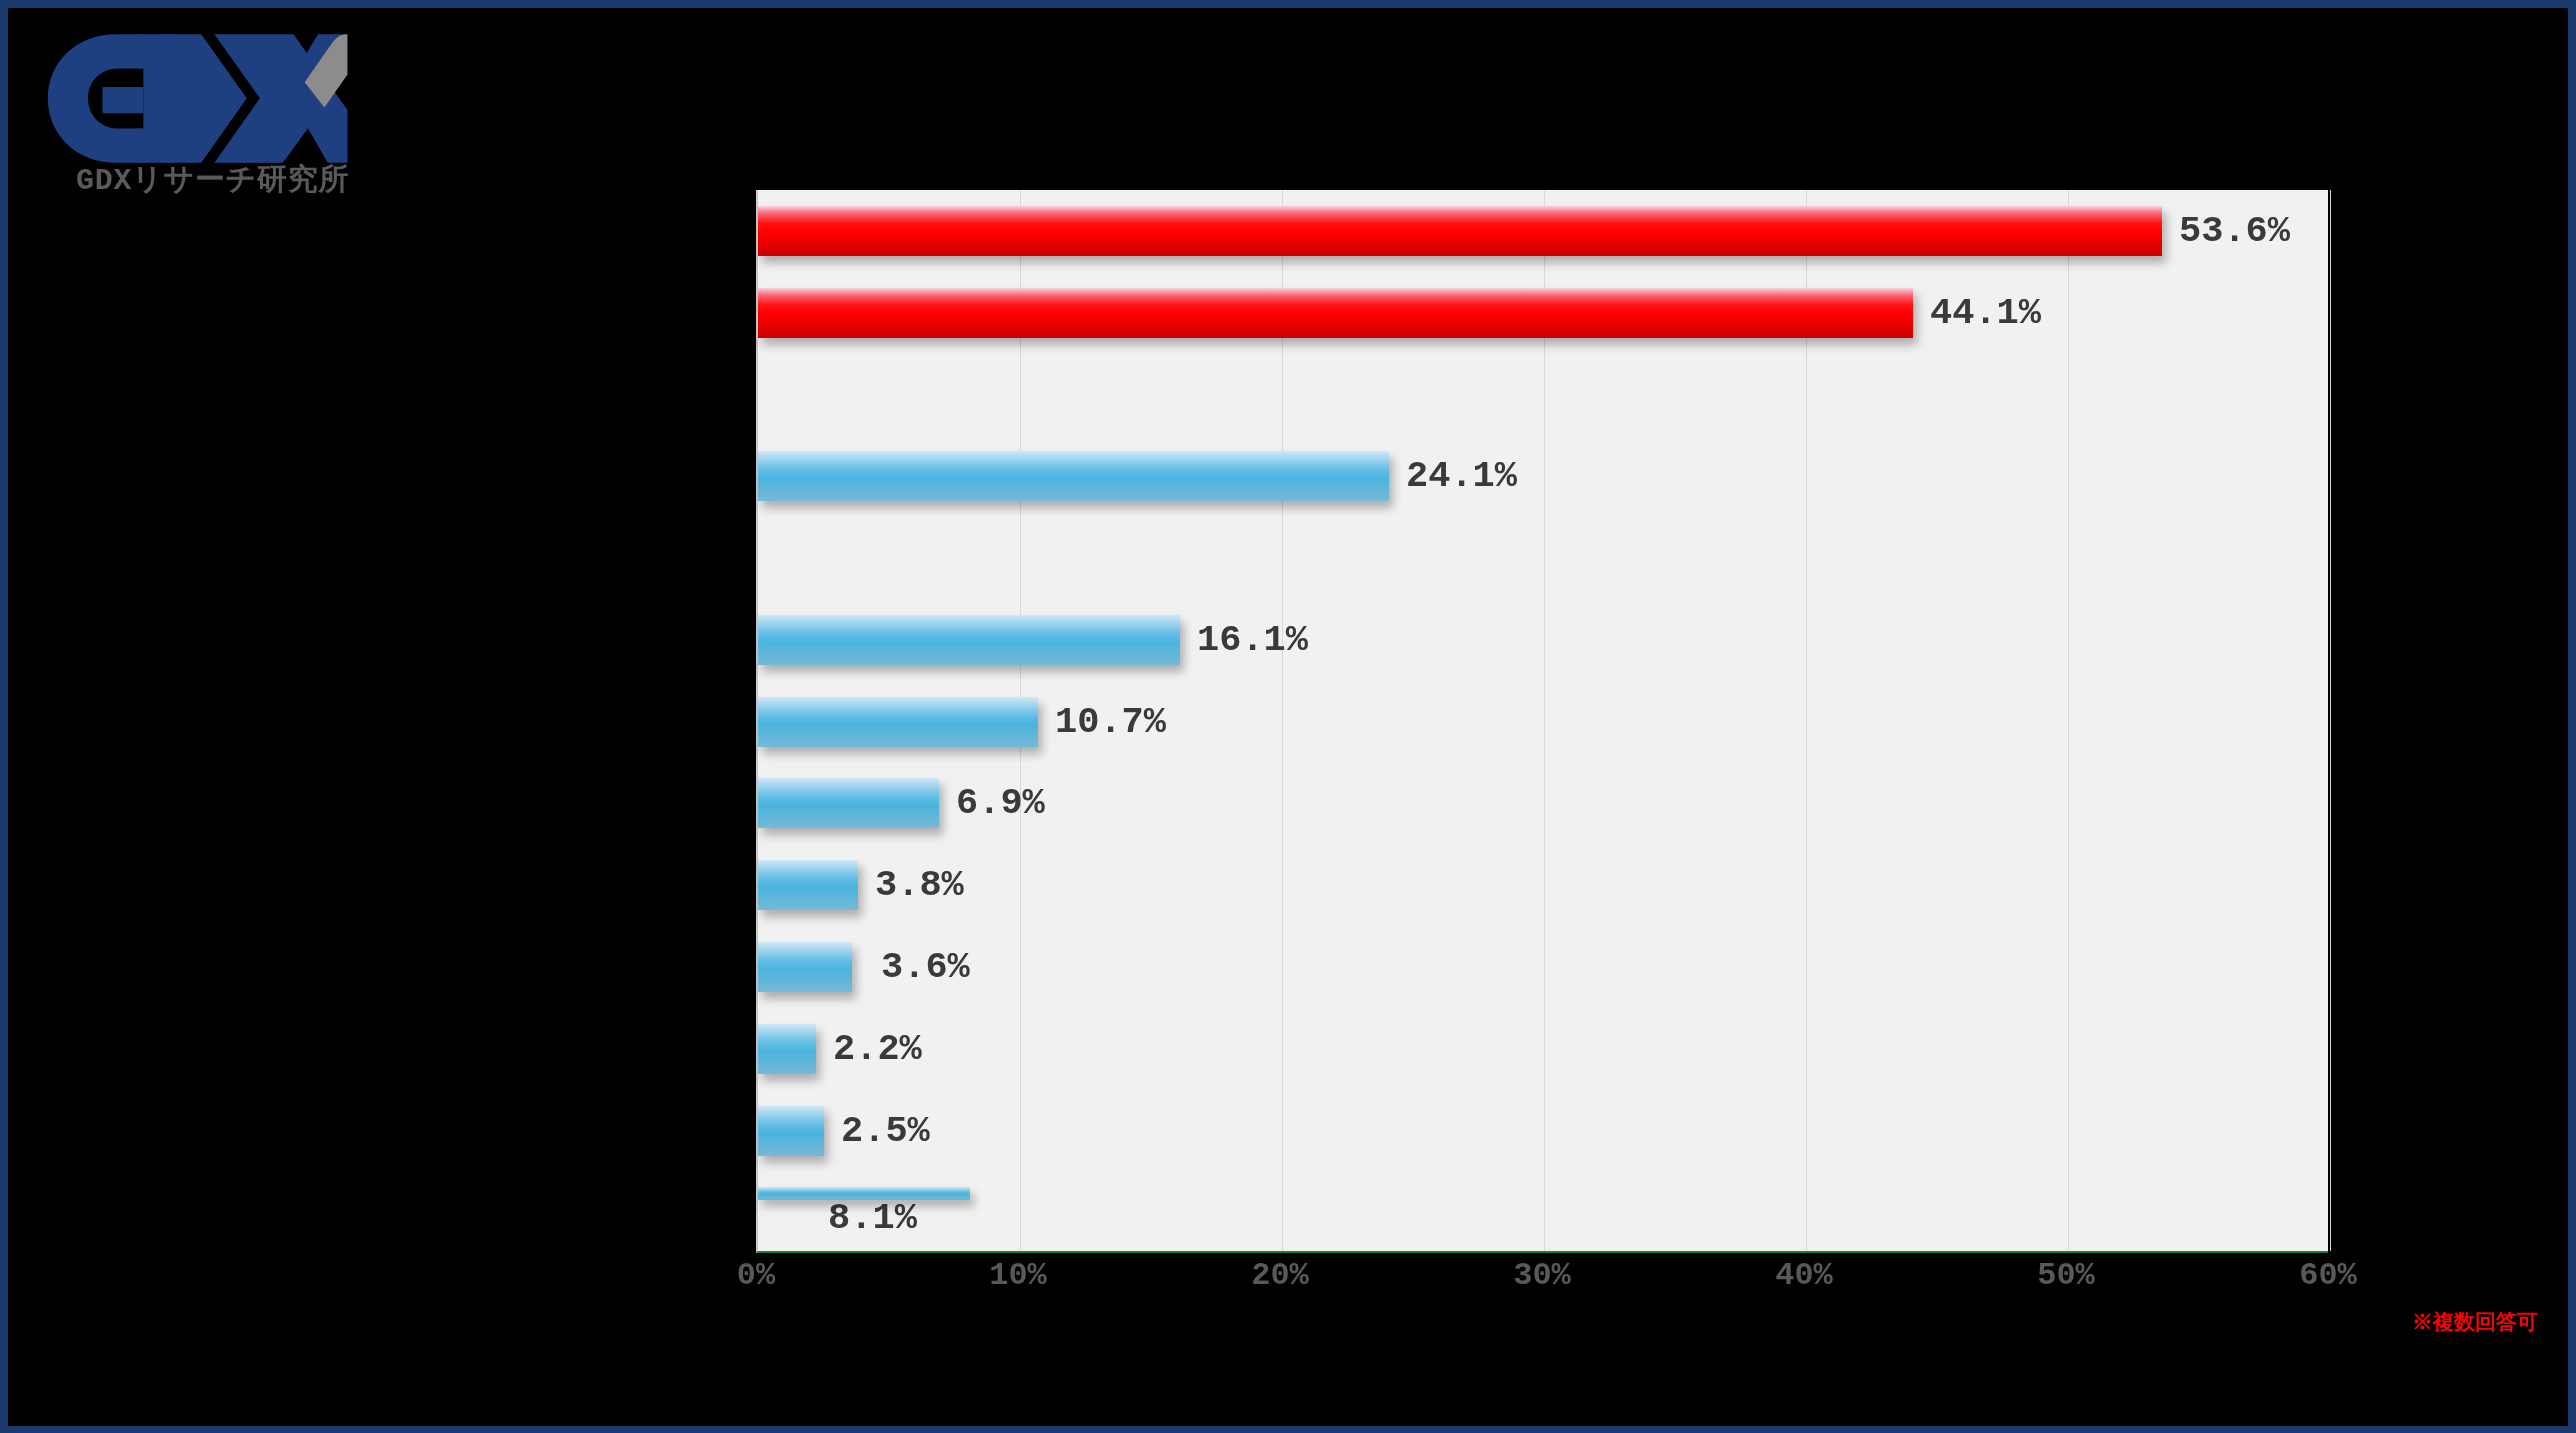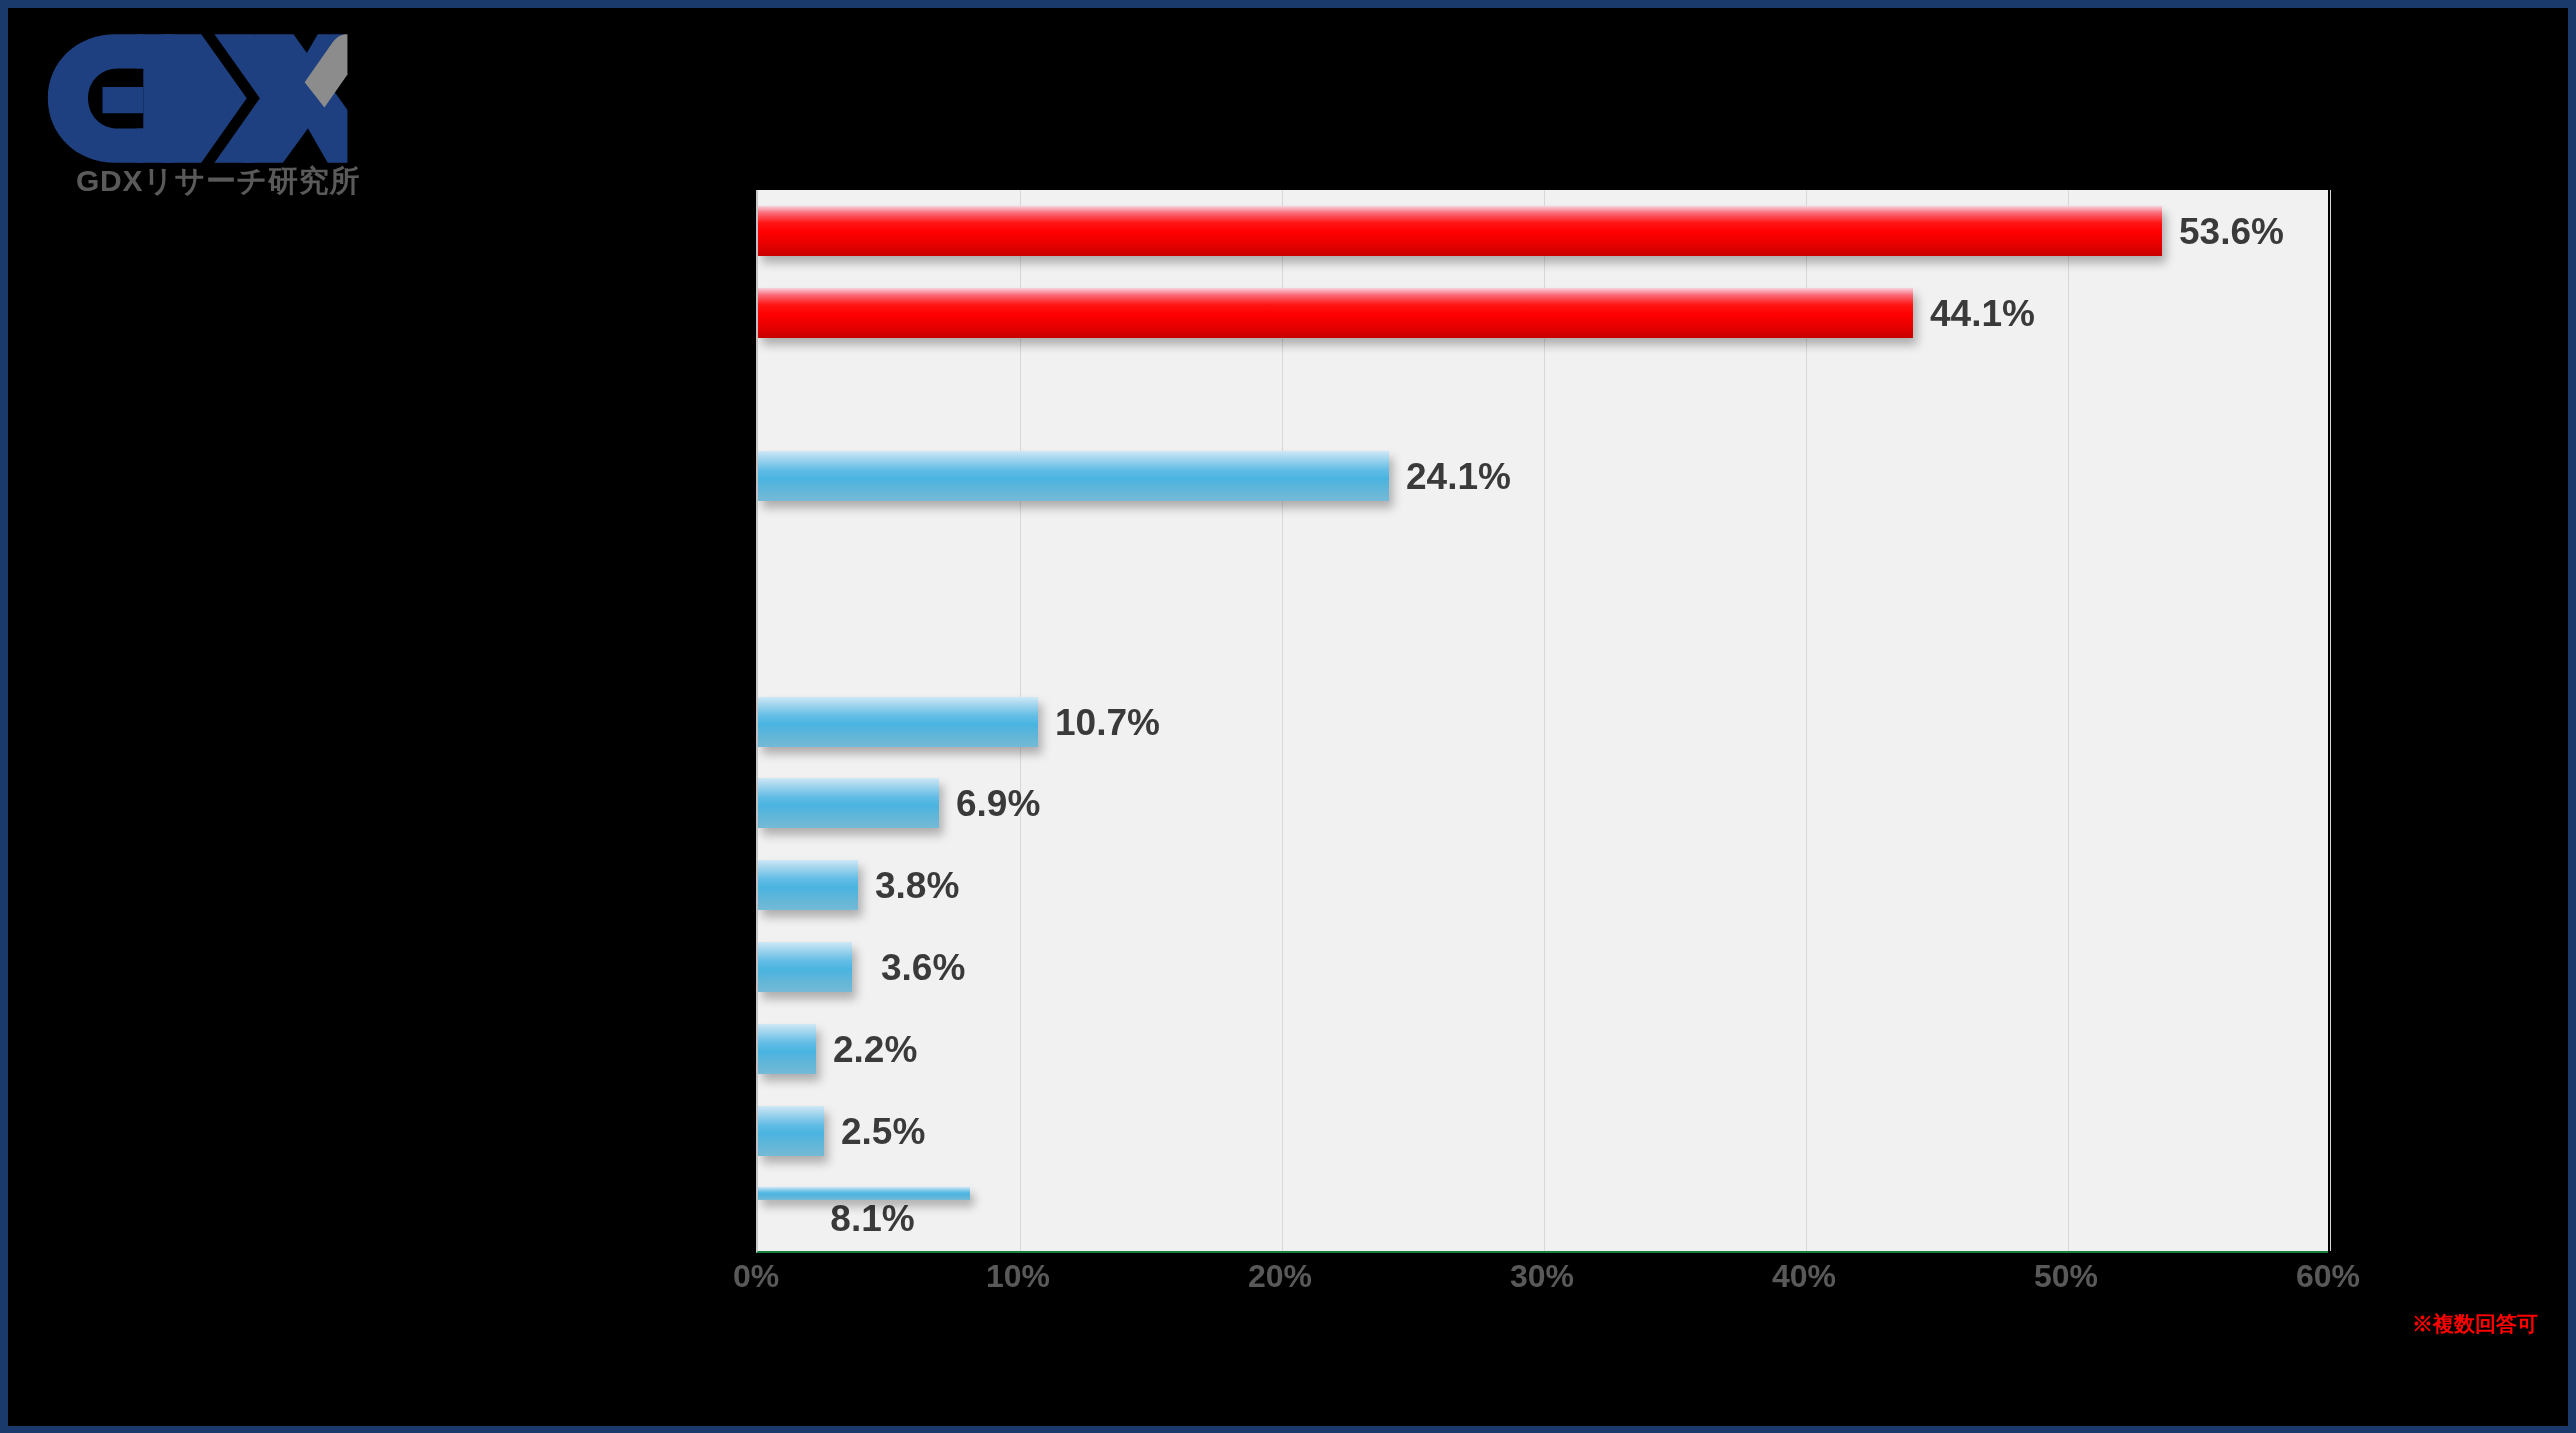--- a/index.html
+++ b/index.html
@@ -14,20 +14,21 @@
     font-family: "Liberation Sans", sans-serif;
   }
 
   #slide {
     position: relative;
     width: 2576px;
     height: 1434px;
     background: #000000;
     box-sizing: border-box;
     border: 8px solid #1a3a6b;
+    font-family: Liberation Mono, monospace;
   }
 
   
   #logo-block {
     position: absolute;
     left: 36px;
     top: 23px;
     width: 310px;
     height: 178px;
   }
@@ -190,20 +191,24 @@
           <div class="bar-label">53.6%</div>
         </div>
         <div class="bar-row" style="top: 98px;">
           <div class="bar red" style="width: 1155px;"></div>
           <div class="bar-label">44.1%</div>
         </div>
         <div class="bar-row" style="top: 261px;">
           <div class="bar blue" style="width: 631px;"></div>
           <div class="bar-label">24.1%</div>
         </div>
+        <div class="bar-row" style="top: 425px;">
+          <div class="bar blue" style="width: 422px;"></div>
+          <div class="bar-label">16.1%</div>
+        </div>
         <div class="bar-row" style="top: 507px;">
           <div class="bar blue" style="width: 280px;"></div>
           <div class="bar-label">10.7%</div>
         </div>
         <div class="bar-row" style="top: 588px;">
           <div class="bar blue" style="width: 181px;"></div>
           <div class="bar-label">6.9%</div>
         </div>
         <div class="bar-row" style="top: 670px;">
           <div class="bar blue" style="width: 100px;"></div>

